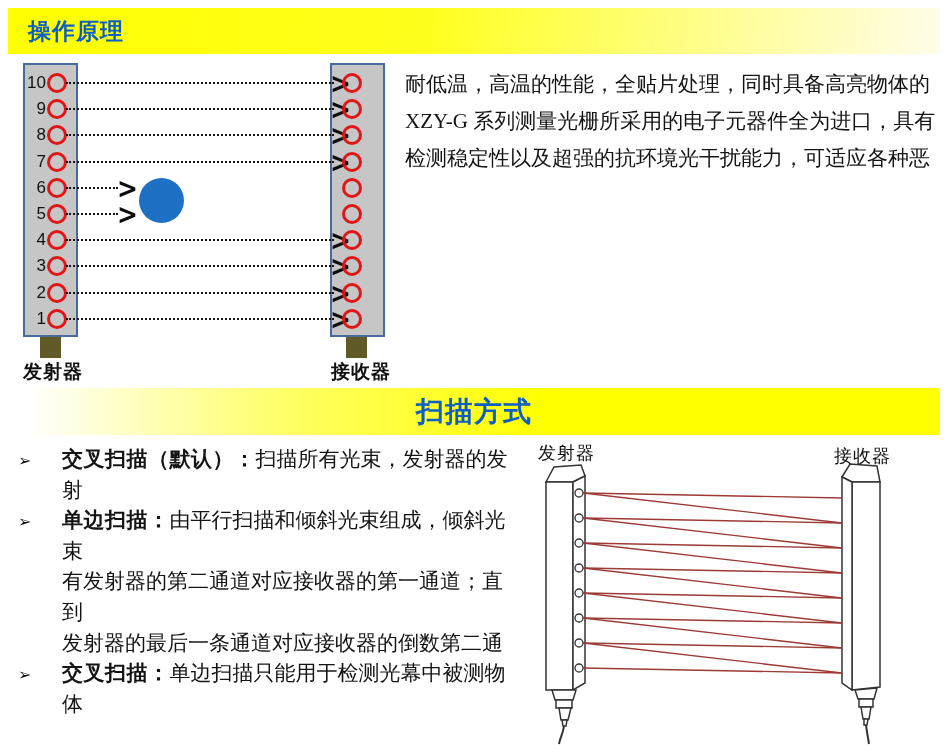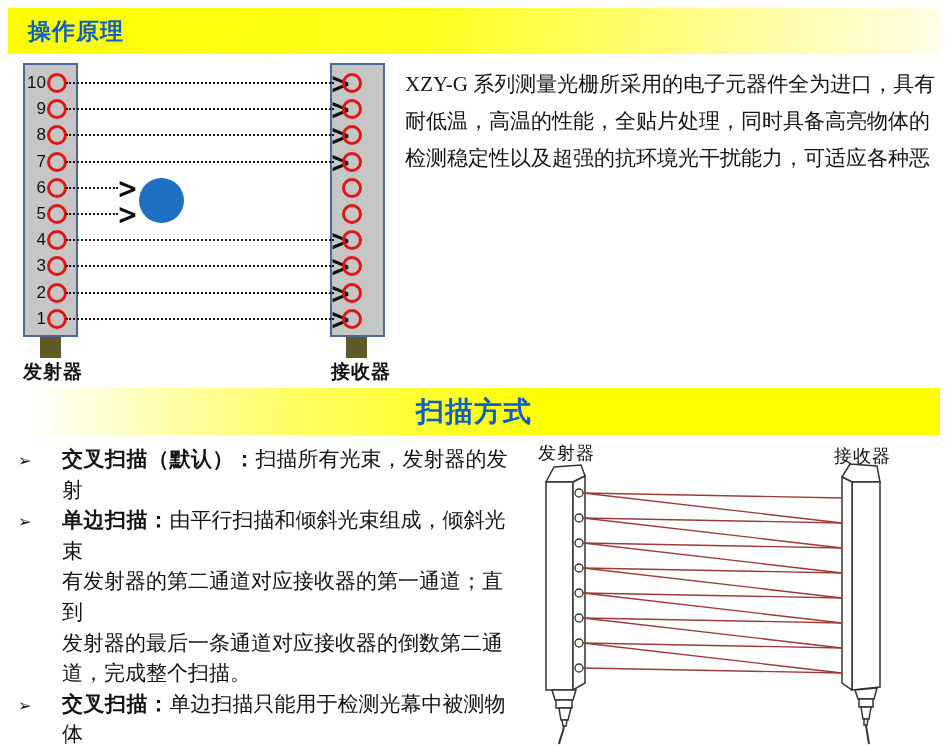--- a/index.html
+++ b/index.html
@@ -115,32 +115,32 @@
         <div class="d1circle" style="left: 342px; top: 258.8px;"></div>
       </div>
     <div class="d1ball"></div>
     <div class="d1conn" style="left:40px"></div>
     <div class="d1conn" style="left:346px"></div>
     <div class="d1label" style="left:23px">发射器</div>
     <div class="d1label" style="left:331px">接收器</div>
   </div>
 
   <div class="para" id="principle-para">
+      <div class="pline">耐低温，高温的性能，全贴片处理，同时具备高亮物体的</div>
       <div class="pline">XZY-G 系列测量光栅所采用的电子元器件全为进口，具有</div>
-      <div class="pline">耐低温，高温的性能，全贴片处理，同时具备高亮物体的</div>
       <div class="pline">检测稳定性以及超强的抗环境光干扰能力，可适应各种恶</div>
     </div>
 
   <div class="banner banner2">
     <span>扫描方式</span>
   </div>
 
   <ul class="scanlist" id="scanlist">
       <li><span class="marker">➢</span><b>交叉扫描（默认）：</b><span>扫描所有光束，发射器的发射</span><br></li>
-      <li><span class="marker">➢</span><b>单边扫描：</b><span>由平行扫描和倾斜光束组成，倾斜光束</span><br><span>有发射器的第二通道对应接收器的第一通道；直到</span><br><span>发射器的最后一条通道对应接收器的倒数第二通</span><br><span>道，完成整个扫描。</span></li>
+      <li><span class="marker">➢</span><b>单边扫描：</b><span>由平行扫描和倾斜光束组成，倾斜光束</span><br><span>有发射器的第二通道对应接收器的第一通道；直到</span><br><span>发射器的最后一条通道对应接收器的倒数第二通</span><br></li>
       <li><span class="marker">➢</span><b>交叉扫描：</b><span>单边扫描只能用于检测光幕中被测物体</span><br><br></li>
     </ul>
 
   <div class="diagram2">
     <svg width="432" height="307" viewBox="0 0 432 307">
       <g stroke="#333" stroke-width="1.5" fill="#ffffff">
         <polygon points="26,44 34,29 61,27 65,38 53,44"></polygon>
         <polygon points="26,44 53,44 53,252 26,252"></polygon>
         <polygon points="53,44 65,38 65,245 53,252"></polygon>
         <polygon points="32,252 56,252 53,262 35,262"></polygon>

